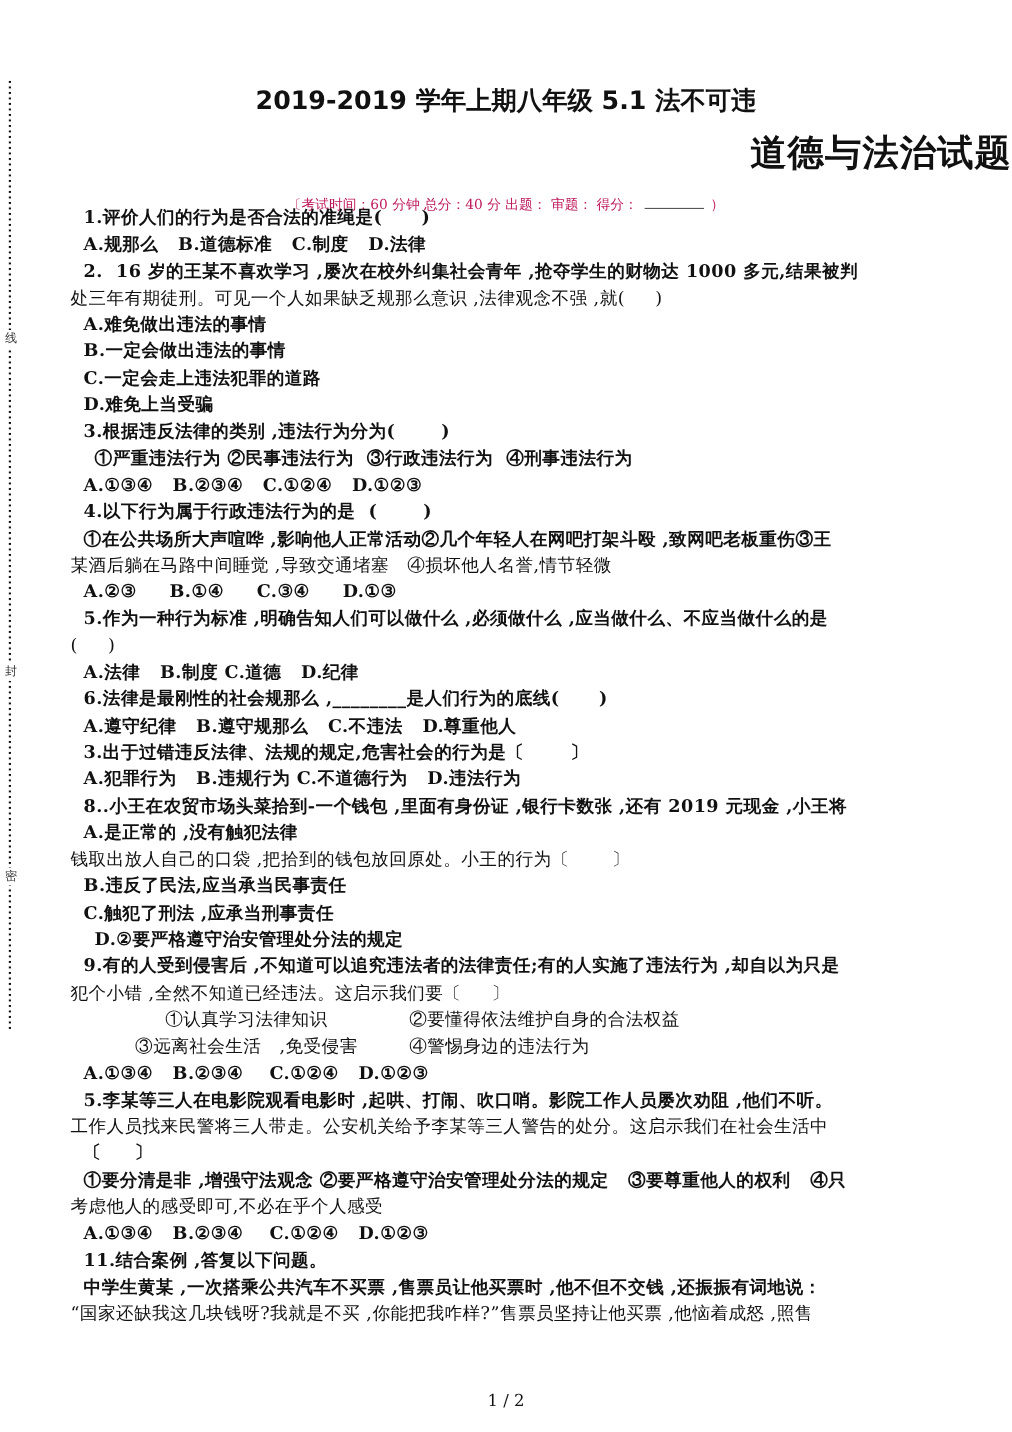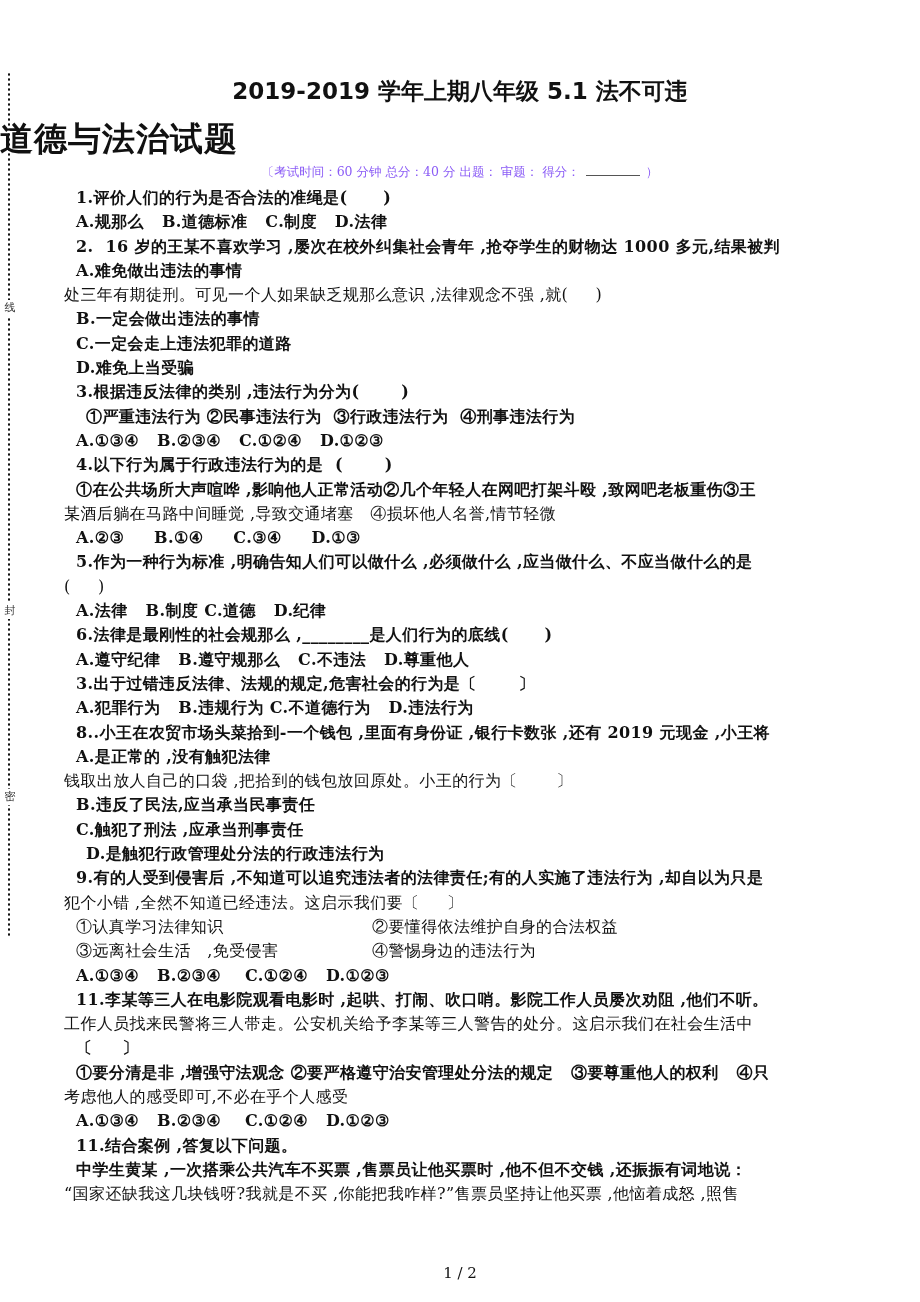--- a/index.html
+++ b/index.html
@@ -17,42 +17,42 @@
       position: absolute; left: 2px; width: 16px; height: 16px;
       background: #fff; font-size: 11px; line-height: 16px; text-align: center;
       color: #333;
     }
     .title-1 {
       position: absolute; top: 76px; left: 0; width: 920px; text-align: center;
       font-family: "DejaVu Sans", "Liberation Sans", sans-serif;
       font-weight: bold; font-size: 23px; letter-spacing: 0px;
     }
     .title-2 {
-      position: absolute; top: 117px; left: 0; width: 920px; text-align: left;
+      position: absolute; top: 117px; left: 0; width: 920px; text-align: right;
       font-family: "DejaVu Sans", "Liberation Sans", sans-serif;
       font-weight: bold; font-size: 33px; letter-spacing: 1px;
     }
     .exam-info {
-      position: absolute; top: 163px; left: 0; width: 920px; text-align: center;
-      font-size: 12.5px; color: #8b5cf6;
+      position: absolute; top: 177px; left: 0; width: 920px; text-align: center;
+      font-size: 12.5px; color: #be185d;
     }
     .score-blank {
       display: inline-block; width: 54px; border-bottom: 1.5px solid #555;
       height: 12px; vertical-align: baseline; margin: 0 6px;
     }
     .content {
       position: absolute; top: 186px; left: 64px; width: 800px;
       font-size: 16px; line-height: 24.3px;
     }
     .line { white-space: pre-wrap; letter-spacing: 0.4px; }
     .indent1 { padding-left: 12px; font-weight: bold; }
     .indent0 { padding-left: 0; }
     .indent2 { padding-left: 22px; font-weight: bold; }
     .two-col { display: flex; padding-left: 12px; }
-    .two-col .c1 { width: 296px; }
+    .two-col .c1 { width: 296px; text-align: center; }
     .page-number {
       position: absolute; top: 1264px; left: 0; width: 920px; text-align: center;
       font-size: 15px;
     }
   </style>
 </head>
 <body>
 
 <div class="binding-line"></div>
 <div class="binding-char" style="top:300px;">线</div>
@@ -67,22 +67,22 @@
 
 <div class="content">
 
   <div>
     <div class="line indent1">1.评价人们的行为是否合法的准绳是(      )</div>
     <div class="line indent1">A.规那么   B.道德标准   C.制度   D.法律</div>
   </div>
 
   <div>
     <div class="line indent1">2.  16 岁的王某不喜欢学习 ,屡次在校外纠集社会青年 ,抢夺学生的财物达 1000 多元,结果被判</div>
+    <div class="line indent0">处三年有期徒刑。可见一个人如果缺乏规那么意识 ,法律观念不强 ,就(     )</div>
     <div class="line indent1">A.难免做出违法的事情</div>
-    <div class="line indent0">处三年有期徒刑。可见一个人如果缺乏规那么意识 ,法律观念不强 ,就(     )</div>
     <div class="line indent1">B.一定会做出违法的事情</div>
     <div class="line indent1">C.一定会走上违法犯罪的道路</div>
     <div class="line indent1">D.难免上当受骗</div>
   </div>
 
   <div>
     <div class="line indent1">3.根据违反法律的类别 ,违法行为分为(       )</div>
     <div class="line indent2">①严重违法行为 ②民事违法行为  ③行政违法行为  ④刑事违法行为</div>
     <div class="line indent1">A.①③④   B.②③④   C.①②④   D.①②③</div>
   </div>
@@ -109,39 +109,39 @@
     <div class="line indent1">3.出于过错违反法律、法规的规定,危害社会的行为是〔       〕</div>
     <div class="line indent1">A.犯罪行为   B.违规行为 C.不道德行为   D.违法行为</div>
   </div>
 
   <div>
     <div class="line indent1">8..小王在农贸市场头菜拾到-一个钱包 ,里面有身份证 ,银行卡数张 ,还有 2019 元现金 ,小王将</div>
     <div class="line indent1">A.是正常的 ,没有触犯法律</div>
     <div class="line indent0">钱取出放人自己的口袋 ,把拾到的钱包放回原处。小王的行为〔       〕</div>
     <div class="line indent1">B.违反了民法,应当承当民事责任</div>
     <div class="line indent1">C.触犯了刑法 ,应承当刑事责任</div>
-    <div class="line indent2">D.是触犯行政管理处分法的行政违法行为</div>
+    <div class="line indent2">D.②要严格遵守治安管理处分法的规定</div>
   </div>
 
   <div>
     <div class="line indent1">9.有的人受到侵害后 ,不知道可以追究违法者的法律责任;有的人实施了违法行为 ,却自以为只是</div>
     <div class="line indent0">犯个小错 ,全然不知道已经违法。这启示我们要〔     〕</div>
     <div class="two-col line">
       <span class="c1">①认真学习法律知识</span>
       <span>②要懂得依法维护自身的合法权益</span>
     </div>
     <div class="two-col line">
       <span class="c1">③远离社会生活   ,免受侵害</span>
       <span>④警惕身边的违法行为</span>
     </div>
     <div class="line indent1">A.①③④   B.②③④    C.①②④   D.①②③</div>
   </div>
 
   <div>
-    <div class="line indent1">11.李某等三人在电影院观看电影时 ,起哄、打闹、吹口哨。影院工作人员屡次劝阻 ,他们不听。</div>
+    <div class="line indent1">5.李某等三人在电影院观看电影时 ,起哄、打闹、吹口哨。影院工作人员屡次劝阻 ,他们不听。</div>
     <div class="line indent0">工作人员找来民警将三人带走。公安机关给予李某等三人警告的处分。这启示我们在社会生活中</div>
     <div class="line indent1">〔     〕</div>
     <div class="line indent1">①要分清是非 ,增强守法观念 ②要严格遵守治安管理处分法的规定   ③要尊重他人的权利   ④只</div>
     <div class="line indent0">考虑他人的感受即可,不必在乎个人感受</div>
     <div class="line indent1">A.①③④   B.②③④    C.①②④   D.①②③</div>
   </div>
 
   <div>
     <div class="line indent1">11.结合案例 ,答复以下问题。</div>
     <div class="line indent1">中学生黄某 ,一次搭乘公共汽车不买票 ,售票员让他买票时 ,他不但不交钱 ,还振振有词地说：</div>

